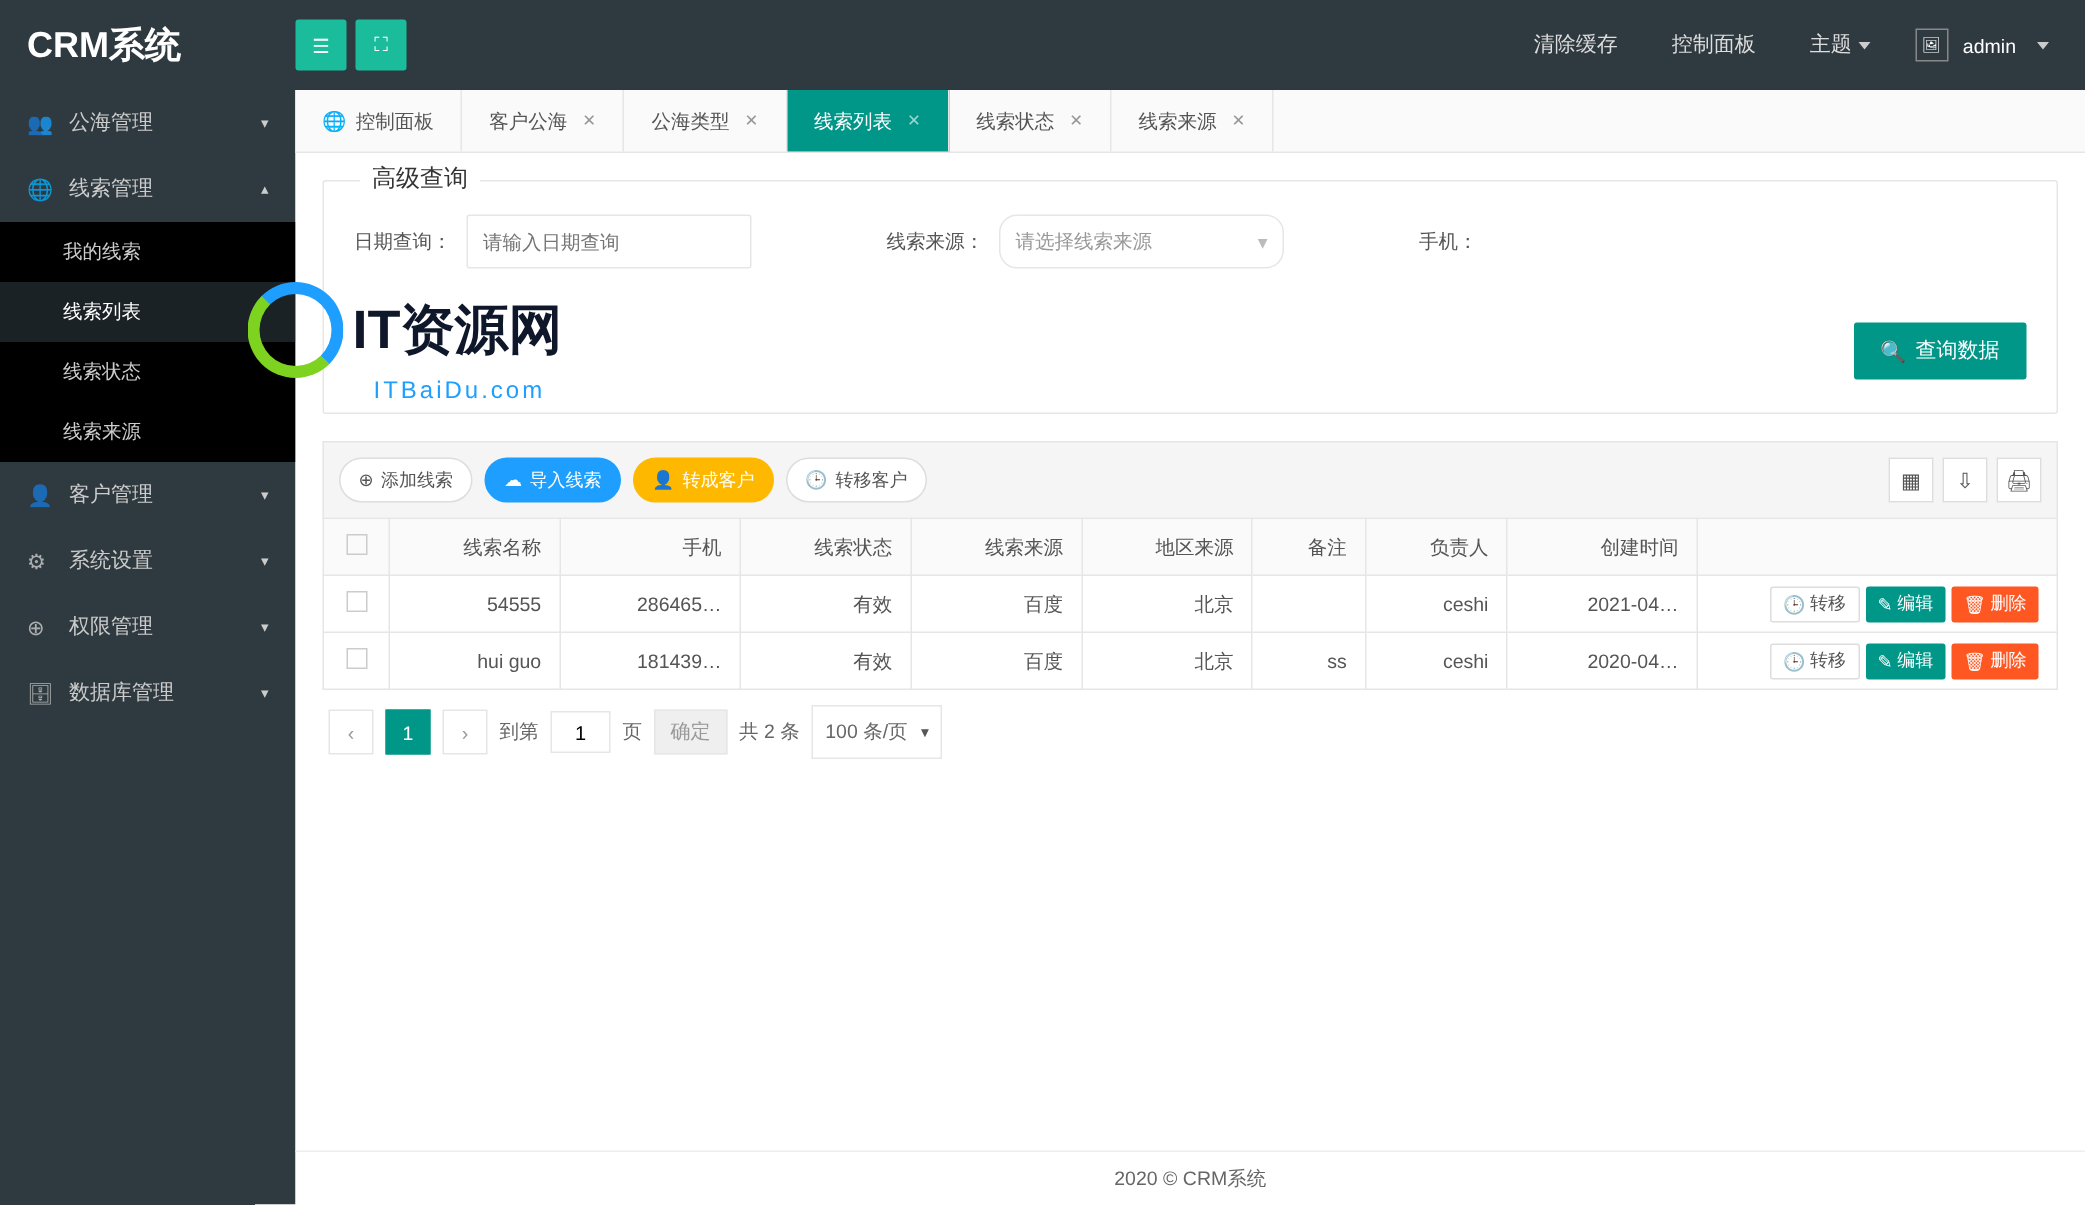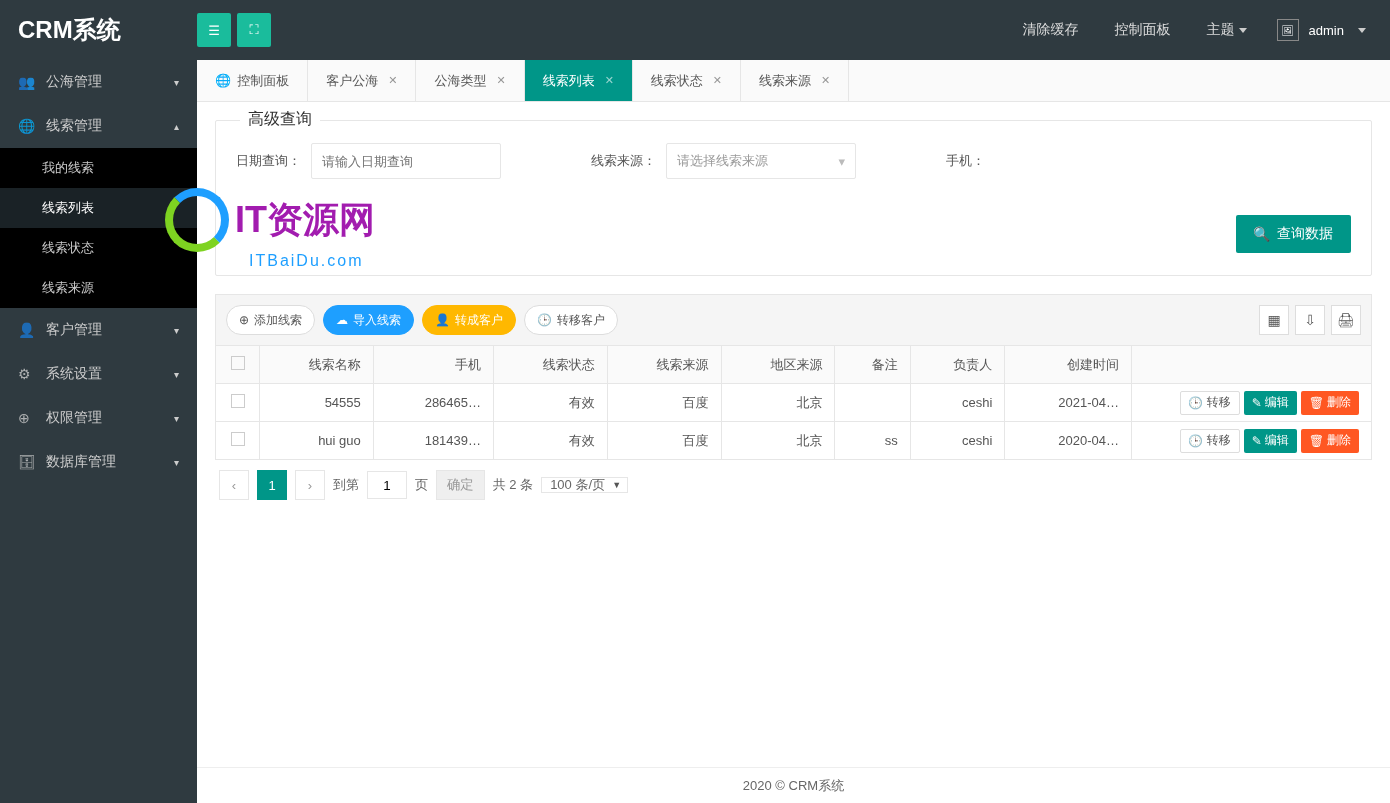--- a/index.html
+++ b/index.html
@@ -39,21 +39,21 @@
 
 
 .content { flex: 1; padding: 18px; overflow: auto; }
 .fieldset { border: 1px solid #e6e6e6; border-radius: 2px; padding: 22px 20px 22px 20px; position: relative; margin-bottom: 18px; }
 .legend { position: absolute; top: -12px; left: 24px; background: #fff; padding: 0 8px; font-size: 16px; color: #333; }
 .form-row { display: flex; align-items: center; gap: 30px; flex-wrap: wrap; }
 .form-item { display: flex; align-items: center; gap: 10px; }
 .form-label { color: #555; font-size: 13px; }
 .input { height: 36px; border: 1px solid #e6e6e6; padding: 0 10px; font-size: 13px; outline: none; border-radius: 2px; }
 .input.date { width: 190px; }
-.input.select { width: 190px; display: flex; align-items: center; justify-content: space-between; color: #999; cursor: pointer; }
+.input.select { width: 190px; display: flex; align-items: center; justify-content: space-between; color: #999; cursor: pointer; border-radius: 12px; }
 .input.phone { width: 190px; }
 .btn-search { margin-top: 36px; margin-left: auto; height: 38px; background: #009688; color: #fff; border: none; padding: 0 18px; border-radius: 2px; cursor: pointer; display: flex; align-items: center; gap: 6px; font-size: 14px; }
 
 
 .toolbar { background: #f5f5f5; border: 1px solid #e6e6e6; border-bottom: none; padding: 10px; display: flex; align-items: center; gap: 8px; }
 .tbtn { height: 30px; padding: 0 12px; border-radius: 15px; border: 1px solid #ddd; background: #fff; color: #555; display: inline-flex; align-items: center; gap: 5px; font-size: 12px; cursor: pointer; }
 .tbtn.blue { background: #1E9FFF; color: #fff; border-color: #1E9FFF; }
 .tbtn.orange { background: #FFB800; color: #fff; border-color: #FFB800; }
 .toolbar-right { margin-left: auto; display: flex; gap: 6px; }
 .sqbtn { width: 30px; height: 30px; border: 1px solid #ddd; background: #fff; display: flex; align-items: center; justify-content: center; cursor: pointer; font-size: 14px; color: #555; }
@@ -67,29 +67,29 @@
 .abtn { display: inline-flex; align-items: center; gap: 3px; height: 24px; padding: 0 8px; border-radius: 2px; font-size: 12px; color: #fff; cursor: pointer; margin-left: 4px; }
 .abtn.gray { background: #fff; color: #555; border: 1px solid #ddd; }
 .abtn.green { background: #009688; }
 .abtn.red { background: #FF5722; }
 
 
 .pager { display: flex; align-items: center; gap: 8px; padding: 10px 4px; font-size: 13px; color: #666; }
 .pgbtn { width: 30px; height: 30px; border: 1px solid #e6e6e6; display: flex; align-items: center; justify-content: center; cursor: pointer; color: #999; }
 .pgbtn.active { background: #009688; color: #fff; border-color: #009688; }
 .pginput { width: 40px; height: 28px; border: 1px solid #e6e6e6; text-align: center; }
-.pgselect { height: 16px; border: 1px solid #e6e6e6; padding: 0 22px 0 8px; position: relative; display: flex; align-items: center; cursor: pointer; }
+.pgselect { height: 36px; border: 1px solid #e6e6e6; padding: 0 22px 0 8px; position: relative; display: flex; align-items: center; cursor: pointer; }
 .pgselect::after { content: "▼"; position: absolute; right: 6px; font-size: 9px; color: #555; }
 
 
 .footer { height: 36px; display: flex; align-items: center; justify-content: center; color: #666; font-size: 13px; border-top: 1px solid #eee; }
 
 
 .watermark { position: absolute; left: 165px; top: 188px; pointer-events: none; }
-.wm-text1 { font-size: 36px; font-weight: bold; color: #a21caf; }
+.wm-text1 { font-size: 36px; font-weight: bold; color: #0f172a; }
 .wm-text2 { font-size: 16px; color: #1E9FFF; letter-spacing: 2px; }
 .wm-ring { width: 64px; height: 64px; border: 8px solid #7ED321; border-top-color: #1E9FFF; border-right-color: #1E9FFF; border-radius: 50%; display: inline-block; vertical-align: middle; margin-right: 6px; position: relative; }
 </style>
 </head>
 <body>
 
 <div class="app">
 
   <div class="header">
     <div class="brand">CRM系统</div>

